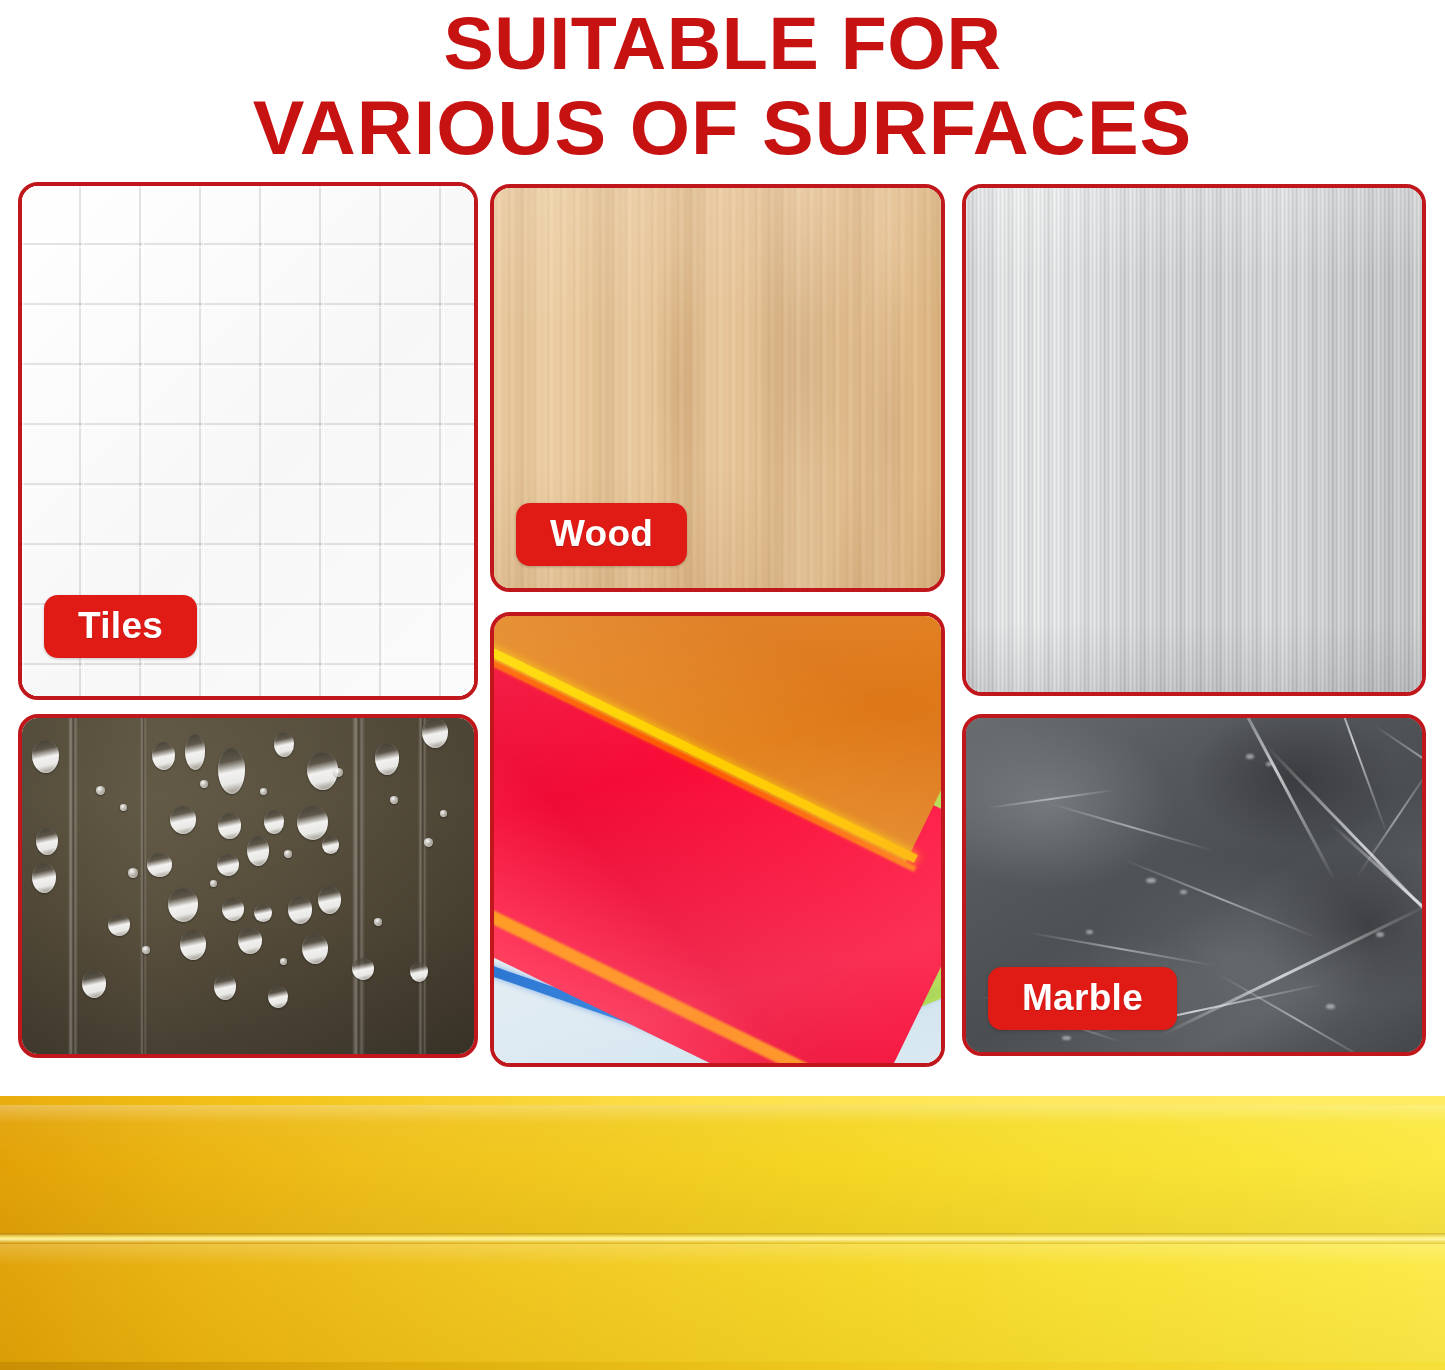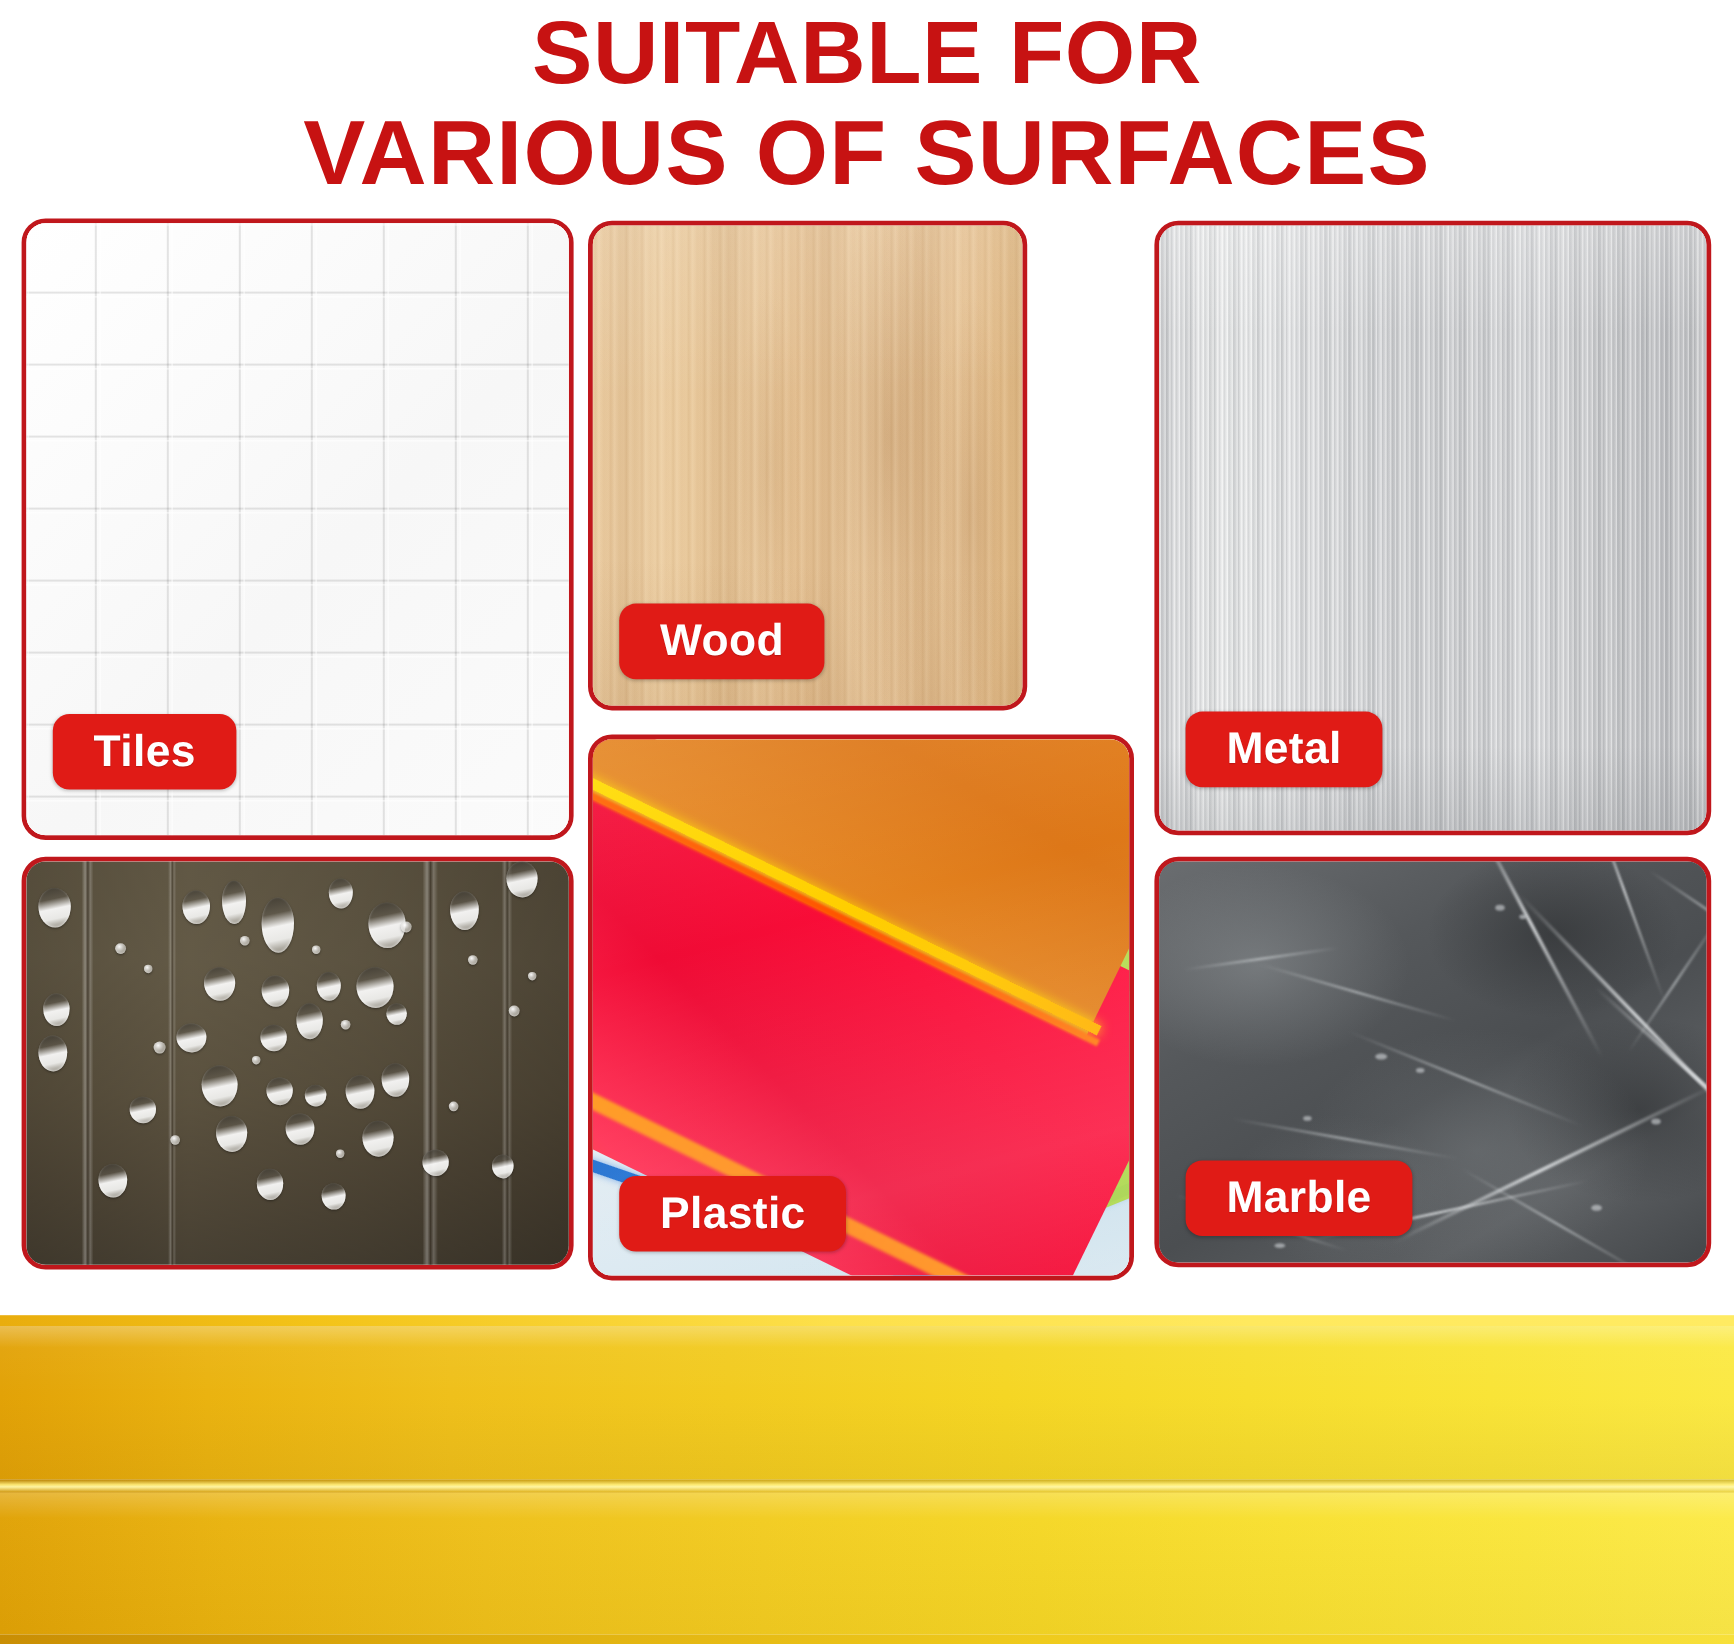--- a/index.html
+++ b/index.html
@@ -58,21 +58,21 @@
     border-radius: 14px;
     letter-spacing: 0.3px;
     text-shadow: 0 1px 1px rgba(0,0,0,0.18);
     box-shadow: 0 1px 3px rgba(0,0,0,0.22);
     white-space: nowrap;
     z-index: 5;
   }
 
   
   #panel-tiles   { left: 18px;  top: 182px; width: 460px;  height: 518px; text-align: center; }
-  #panel-wood    { left: 490px; top: 184px; width: 366px;  height: 408px; text-align: center; }
+  #panel-wood    { left: 490px; top: 184px; width: 455px;  height: 408px; text-align: center; }
   #panel-metal   { left: 962px; top: 184px; width: 464px;  height: 512px; }
   #panel-glass   { left: 18px;  top: 714px; width: 460px;  height: 344px; }
   #panel-plastic { left: 490px; top: 612px; width: 455px;  height: 455px; }
   #panel-marble  { left: 962px; top: 714px; width: 464px;  height: 342px; }
 
   .badge-pos-tiles   { left: 22px; bottom: 38px; }
   .badge-pos-wood    { left: 22px; bottom: 22px; }
   .badge-pos-metal   { left: 22px; bottom: 36px; }
   .badge-pos-glass   { left: 22px; bottom: 22px; }
   .badge-pos-plastic { left: 22px; bottom: 20px; }
@@ -266,21 +266,20 @@
     <div class="badge badge-pos-tiles">Tiles</div>
   </div>
 
   <div class="panel" id="panel-wood">
     <div class="tex tex-wood"></div>
     <div class="badge badge-pos-wood">Wood</div>
   </div>
 
   <div class="panel" id="panel-metal">
     <div class="tex tex-metal"></div>
-    <div class="badge badge-pos-metal">Metal</div>
   </div>
 
   <div class="panel" id="panel-glass">
     <div class="tex tex-glass">
       <div class="streak" style="left:46px;  width:10px;"></div>
       <div class="streak" style="left:118px; width:7px;  opacity:.75;"></div>
       <div class="streak" style="left:330px; width:13px;"></div>
       <div class="streak" style="left:396px; width:9px;  opacity:.8;"></div>
 
       <div class="drop" style="left:10px;  top:22px;  width:27px; height:33px;"></div>
@@ -380,21 +379,20 @@
         background: linear-gradient(90deg,#ffe000 0%,#ffd400 40%,#ffc800 80%,#ffb200 100%);
         transform: rotate(26deg); transform-origin: right bottom;
         box-shadow:0 0 10px rgba(255,215,0,0.9);"></div>
       <div class="sheet" style="left:-160px; top:250px; width:580px; height:6px;
         background: linear-gradient(90deg,#ff6a00 0%,#ff5500 60%,#ff7a10 100%);
         transform: rotate(26deg); transform-origin: right bottom; filter: blur(1px);"></div>
 
       <div class="sheet" style="left:0; top:0; width:100%; height:100%;
         background: linear-gradient(165deg, rgba(255,255,255,0.10) 0%, rgba(255,255,255,0) 35%, rgba(255,255,255,0.14) 78%, rgba(255,255,255,0.05) 100%);"></div>
     </div>
-    <div class="badge badge-pos-plastic">Plastic</div>
   </div>
 
   <div class="panel" id="panel-marble">
     <div class="tex tex-marble">
       <div class="vein" style="left:200px; top:60px;  width:230px; height:3px; transform: rotate(62deg);"></div>
       <div class="vein" style="left:250px; top:140px; width:320px; height:3px; transform: rotate(46deg);"></div>
       <div class="vein thin" style="left:20px;  top:80px;  width:130px; height:2px; transform: rotate(-8deg);"></div>
       <div class="vein thin" style="left:80px;  top:108px; width:170px; height:2px; transform: rotate(16deg);"></div>
       <div class="vein" style="left:300px; top:30px;  width:180px; height:2px; transform: rotate(70deg);"></div>
       <div class="vein" style="left:330px; top:190px; width:260px; height:3px; transform: rotate(42deg);"></div>

